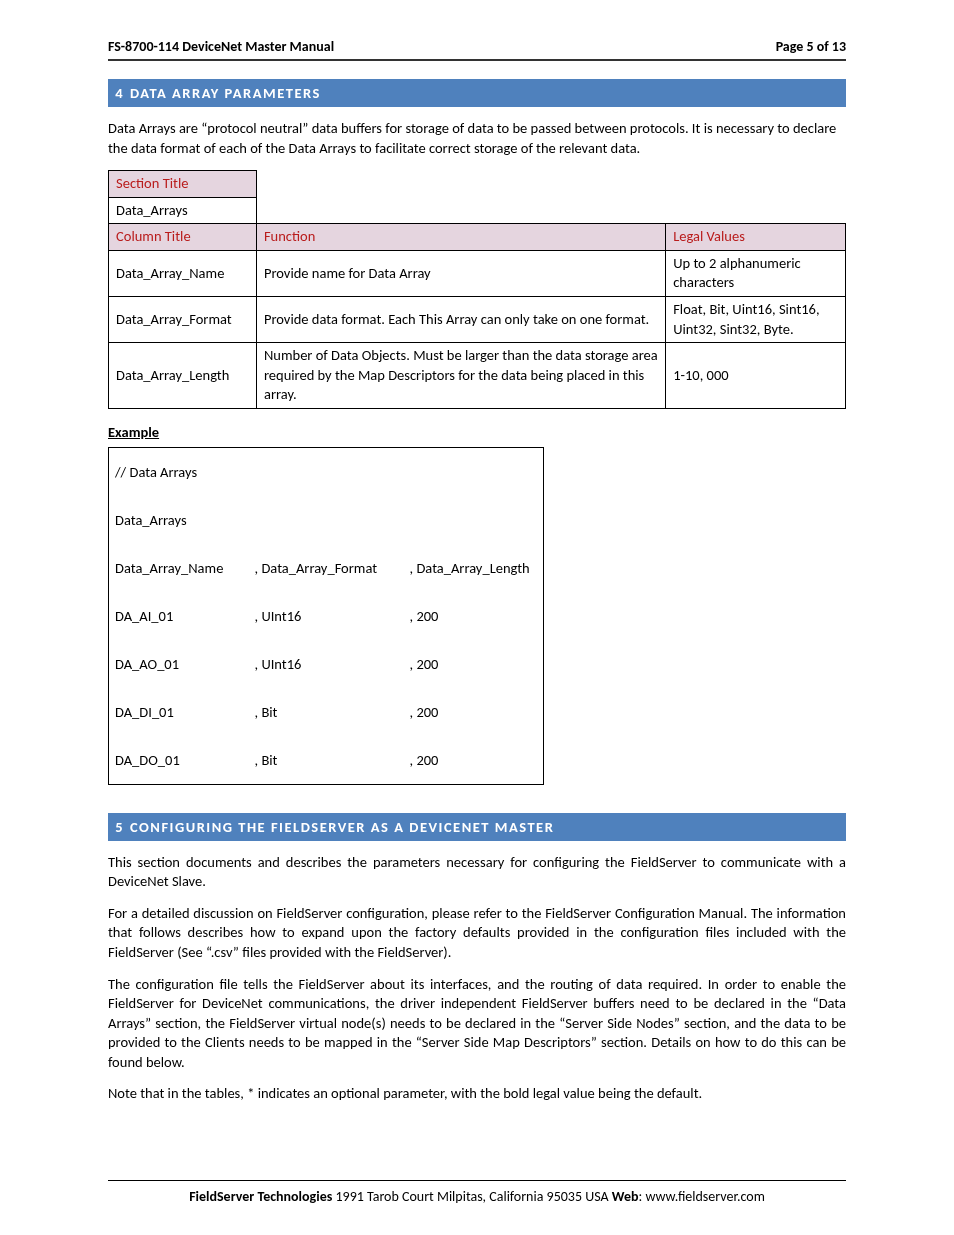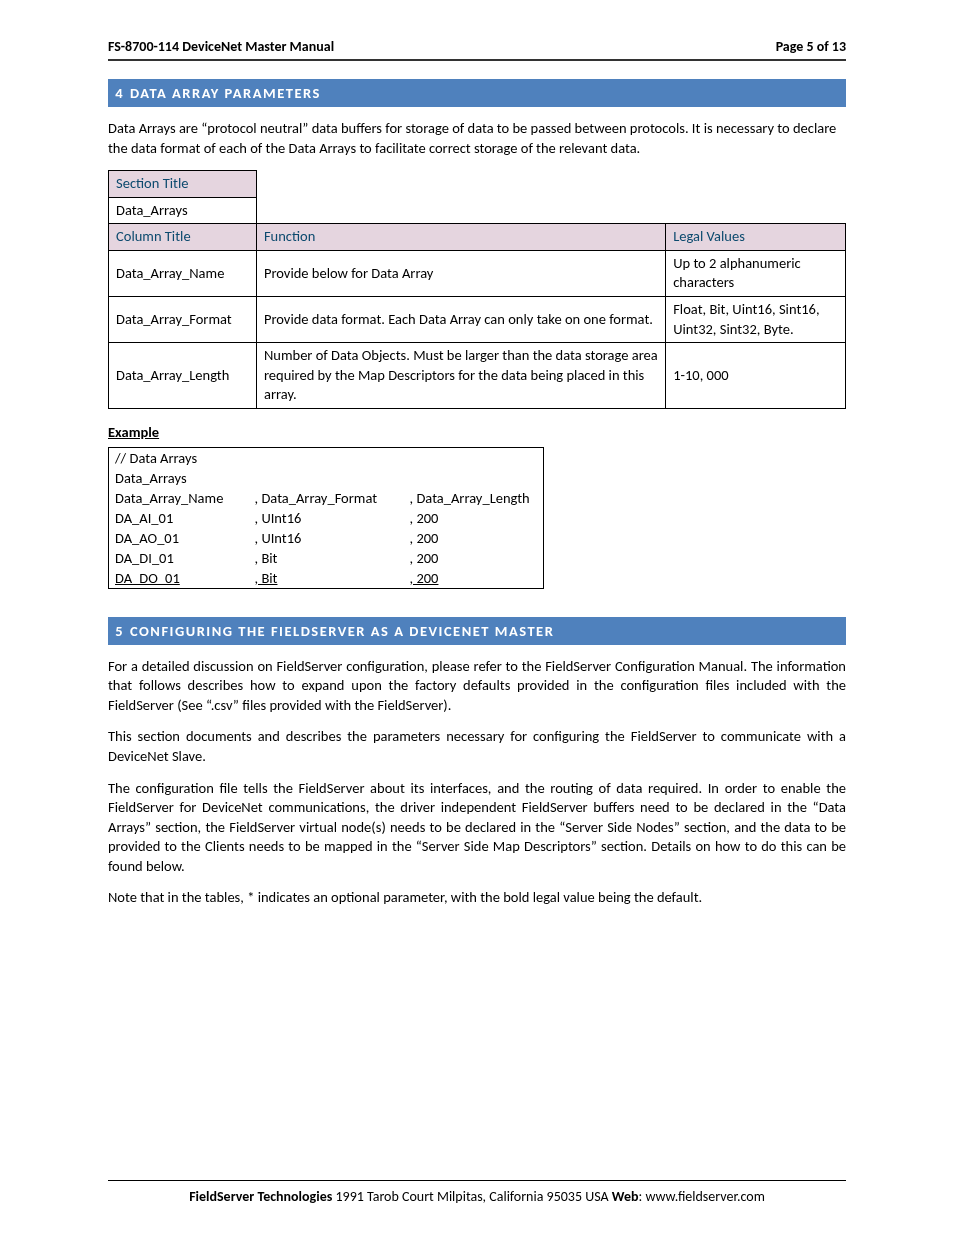--- a/index.html
+++ b/index.html
@@ -54,21 +54,21 @@
     margin-bottom: 14px;
     font-size: 14.5px;
   }
   table.param td, table.param th {
     border: 1px solid #000;
     padding: 3px 7px;
     vertical-align: middle;
     text-align: left;
     line-height: 1.35;
   }
-  .hdr-red { background: #e5d5df; color: #0c4a6e; font-weight: normal; }
+  .hdr-red { background: #e5d5df; color: #b91c1c; font-weight: normal; }
   .no-right { border-right: none !important; }
   .no-top   { border-top: none !important; }
   .no-left  { border-left: none !important; }
   .no-bottom{ border-bottom: none !important; }
   .w-col1 { width: 148px; }
   .w-col2 { width: 410px; }
   .w-col3 { width: 180px; }
   .tj { text-align: justify; }
 
   .example-label {
@@ -77,28 +77,28 @@
     margin-bottom: 6px;
   }
 
   
   table.example {
     border-collapse: collapse;
     font-size: 14.5px;
     margin-bottom: 28px;
   }
   table.example td {
-    padding: 1px 6px;
+    padding: 15px 6px;
     border: none;
     white-space: nowrap;
   }
   table.example tr.outer td { border-top: 1px solid #000; }
   table.example td.cL { border-left: 1px solid #000; }
   table.example td.cR { border-right: 1px solid #000; }
-  table.example tr.last td { border-bottom: 1px solid #000; text-decoration: underline; }
+  table.example tr.last td { border-bottom: 1px solid #000; }
   .ex-col1 { width: 140px; }
   .ex-col2 { width: 155px; }
   .ex-col3 { width: 140px; }
 
   .footer {
     position: absolute;
     left: 108px; right: 108px;
     bottom: 28px;
     text-align: center;
     font-size: 14px;
@@ -137,26 +137,26 @@
       <td class="no-top no-right no-bottom"></td>
       <td class="no-top no-right no-bottom no-left"></td>
     </tr>
     <tr>
       <td class="hdr-red">Column Title</td>
       <td class="hdr-red">Function</td>
       <td class="hdr-red">Legal Values</td>
     </tr>
     <tr>
       <td>Data_Array_Name</td>
-      <td class="tj">Provide below for Data Array</td>
+      <td class="tj">Provide name for Data Array</td>
       <td class="tj">Up to 2 alphanumeric characters</td>
     </tr>
     <tr>
       <td>Data_Array_Format</td>
-      <td class="tj">Provide data format. Each Data Array can only take on one format.</td>
+      <td class="tj">Provide data format. Each This Array can only take on one format.</td>
       <td class="tj">Float, Bit, Uint16, Sint16, Uint32, Sint32, Byte.</td>
     </tr>
     <tr>
       <td>Data_Array_Length</td>
       <td class="tj">Number of Data Objects. Must be larger than the data storage area required by the Map Descriptors for the data being placed in this array.</td>
       <td>1-10, 000</td>
     </tr>
   </tbody>
     </table>
 
@@ -200,22 +200,22 @@
       <td class="cR">, 200</td>
     </tr>
   </tbody>
     </table>
 
   <div class="section-bar">
     <span class="num">5</span>
     <span>CONFIGURING THE FIELDSERVER AS A DEVICENET MASTER</span>
   </div>
 
+  <p class="para justify">This section documents and describes the parameters necessary for configuring the FieldServer to communicate with a DeviceNet Slave.</p>
   <p class="para justify">For a detailed discussion on FieldServer configuration, please refer to the FieldServer Configuration Manual.  The information that follows describes how to expand upon the factory defaults provided in the configuration files included with the FieldServer (See “.csv” files provided with the FieldServer).</p>
-  <p class="para justify">This section documents and describes the parameters necessary for configuring the FieldServer to communicate with a DeviceNet Slave.</p>
   <p class="para justify">The configuration file tells the FieldServer about its interfaces, and the routing of data required.  In order to enable the FieldServer for DeviceNet communications, the driver independent FieldServer buffers need to be declared in the “Data Arrays” section, the FieldServer virtual node(s) needs to be declared in the “Server Side Nodes” section, and the data to be provided to the Clients needs to be mapped in the “Server Side Map Descriptors” section.  Details on how to do this can be found below.</p>
   <p class="para">Note that in the tables, * indicates an optional parameter, with the bold legal value being the default.</p>
 
   <div class="footer">
     <div>
       <b>FieldServer Technologies</b><span> 1991 Tarob Court Milpitas, California 95035 USA   </span><b>Web</b><span>: www.fieldserver.com</span>
     </div>
   </div>
 
 </div>

